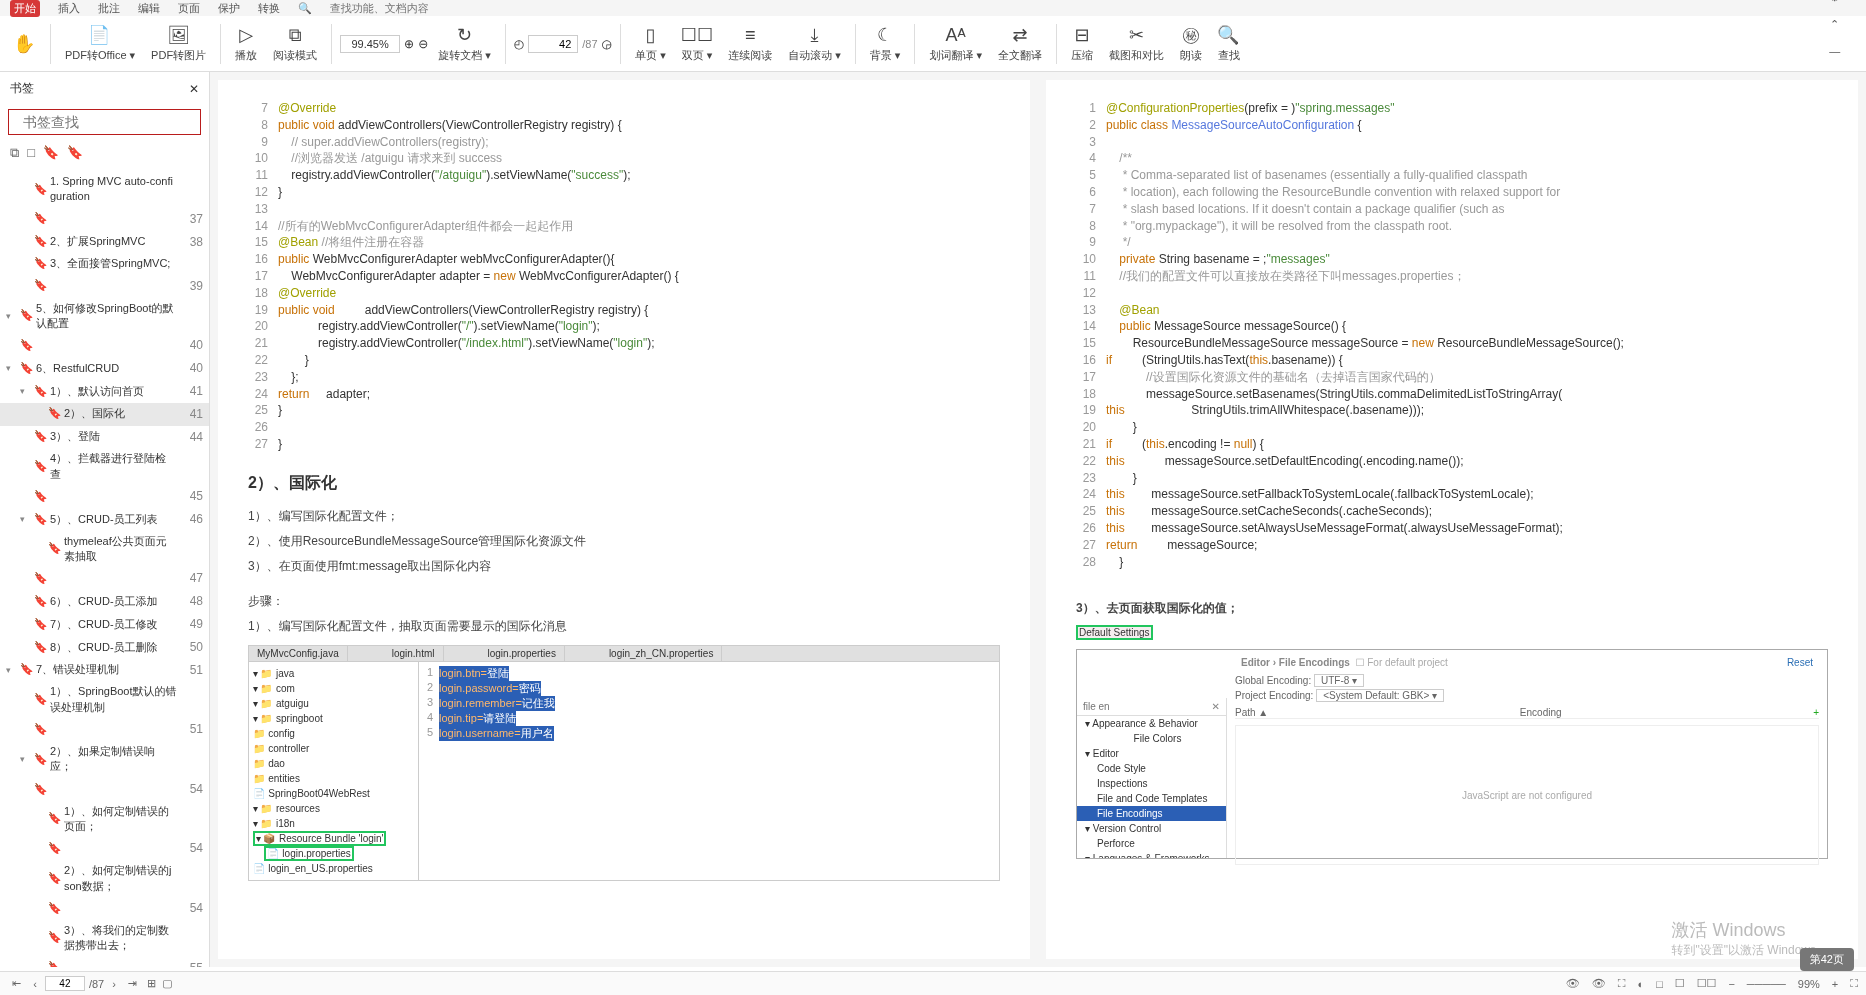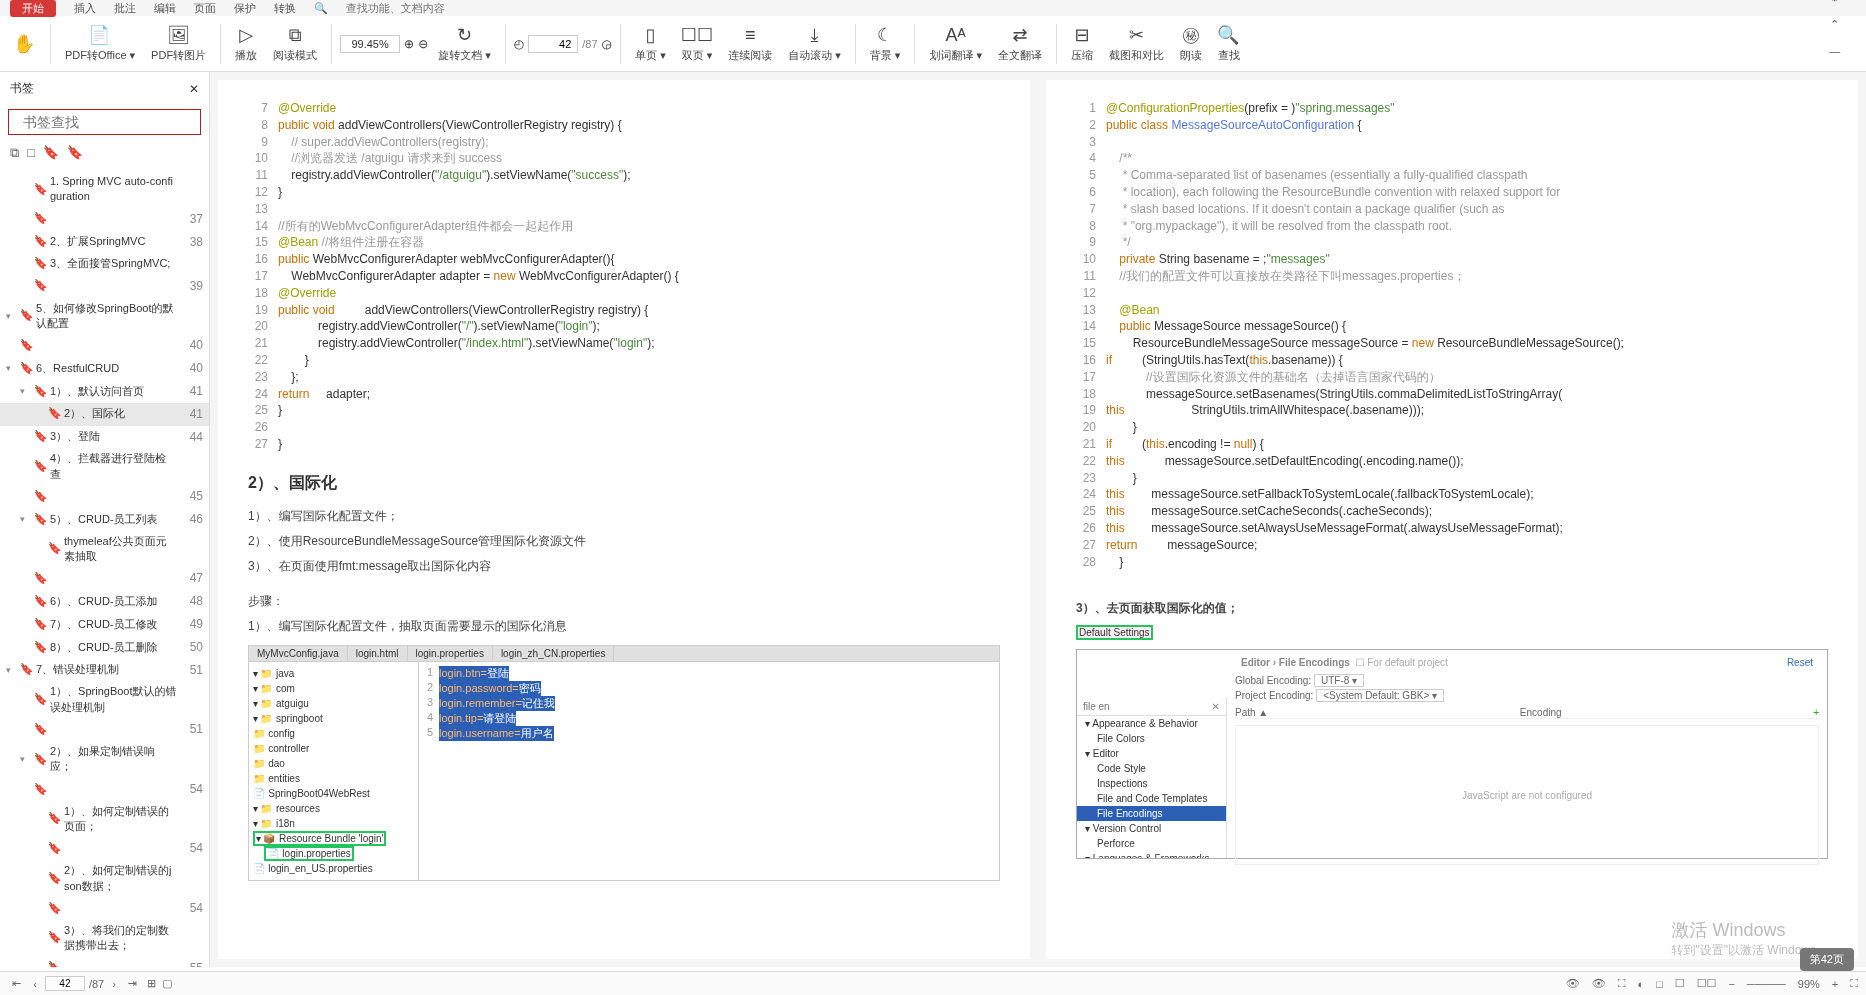--- a/index.html
+++ b/index.html
@@ -1,19 +1,19 @@
 <!DOCTYPE html>
 <html><head>
 <meta charset="utf-8">
 <style>
 * { margin: 0; padding: 0; box-sizing: border-box; font-family: "Microsoft YaHei", Arial, sans-serif; }
 body { background: #fff; overflow: hidden; font-size: 12px; color: #333; }
 
 .top-menu { height: 16px; background: #f5f5f5; display: flex; align-items: center; padding: 0 10px; font-size: 11px; color: #555; gap: 18px; }
-.top-menu .highlight { background: #d63838; color: #fff; padding: 1px 12px; border-radius: 3px; }
+.top-menu .highlight { background: #d63838; color: #fff; padding: 1px 4px; border-radius: 3px; }
 .top-menu-right { margin-left: auto; display: flex; gap: 14px; align-items: center; flex-direction: column; }
 
 .toolbar { height: 56px; border-bottom: 1px solid #ddd; display: flex; align-items: center; padding: 0 8px; gap: 4px; }
 .toolbar-divider { width: 1px; height: 40px; background: #ddd; margin: 0 4px; }
 .tb-btn { display: flex; flex-direction: column; align-items: center; gap: 2px; padding: 4px 6px; cursor: pointer; color: #444; font-size: 11px; }
 .tb-btn .iconbox { width: 22px; height: 22px; display: flex; align-items: center; justify-content: center; font-size: 18px; }
 .zoom-group { display: flex; align-items: center; gap: 4px; }
 .zoom-pct { border: 1px solid #ccc; padding: 2px 6px; font-size: 11px; width: 60px; text-align: center; }
 .page-input { border: 1px solid #ccc; padding: 2px 6px; width: 50px; text-align: right; font-size: 11px; }
 .page-total { font-size: 11px; color: #888; }
@@ -44,21 +44,21 @@
 .kw { color: #c77208; }
 .str { color: #4a8a3a; }
 .cmt { color: #999; }
 .ann { color: #a0a000; }
 .blue { color: #5577dd; }
 
 .section-h { font-weight: bold; font-size: 16px; margin: 20px 0 14px; }
 .para { margin: 8px 0; color: #444; }
 
 .ide-shot { border: 1px solid #ccc; margin-top: 10px; font-family: Consolas, monospace; font-size: 11px; }
-.ide-tabs { background: #e0e0e0; display: flex; font-size: 10px; border-bottom: 1px solid #ccc; }
+.ide-tabs { background: #e0e0e0; display: flex; font-size: 10px; border-bottom: 1px solid #ccc; gap: 36px; }
 .ide-tab { padding: 2px 8px; border-right: 1px solid #ccc; }
 .ide-body { display: flex; }
 .ide-tree { width: 170px; border-right: 1px solid #ccc; padding: 4px; background: #fff; font-size: 10px; line-height: 1.5; }
 .ide-tree div { white-space: nowrap; }
 .ide-code { padding: 4px; flex: 1; background: #fff; }
 .ide-codeline { display: flex; }
 .ide-codeline .n { width: 16px; color: #999; text-align: right; padding-right: 6px; }
 .sel-blue { background: #2b5fb5; color: #fff; }
 .red-box { border: 2px solid #22c55e; padding: 0 1px; }
 
@@ -658,21 +658,21 @@
 
       <div style="margin-top:6px"><span class="red-box" style="font-size:10px;background:#f6eef0">Default Settings</span></div>
       <div class="settings-shot">
         <div class="settings-left">
           <div class="settings-head">
               <input style="border: none; width: 70%; font-size: 10px;" placeholder="file en">
               <span>✕</span>
             </div>
           <div id="settings-tree">
               <div class="settings-item" style="padding-left: 8px;">▾ Appearance &amp; Behavior</div>
-              <div class="settings-item" style="padding-left: 20px;">File Colors</div>
+              <div class="settings-item" style="padding-left: 20px; text-align: center;">File Colors</div>
               <div class="settings-item" style="padding-left: 8px;">▾ Editor</div>
               <div class="settings-item" style="padding-left: 20px;">Code Style</div>
               <div class="settings-item" style="padding-left: 20px;">Inspections</div>
               <div class="settings-item" style="padding-left: 20px;">File and Code Templates</div>
               <div class="settings-item sel" style="padding-left: 20px;">File Encodings</div>
               <div class="settings-item" style="padding-left: 8px;">▾ Version Control</div>
               <div class="settings-item" style="padding-left: 20px;">Perforce</div>
               <div class="settings-item" style="padding-left: 8px;">▾ Languages &amp; Frameworks</div>
               <div class="settings-item" style="padding-left: 20px;">▾ JavaScript</div>
               <div class="settings-item" style="padding-left: 32px;">▾ Code Quality Tools</div>

